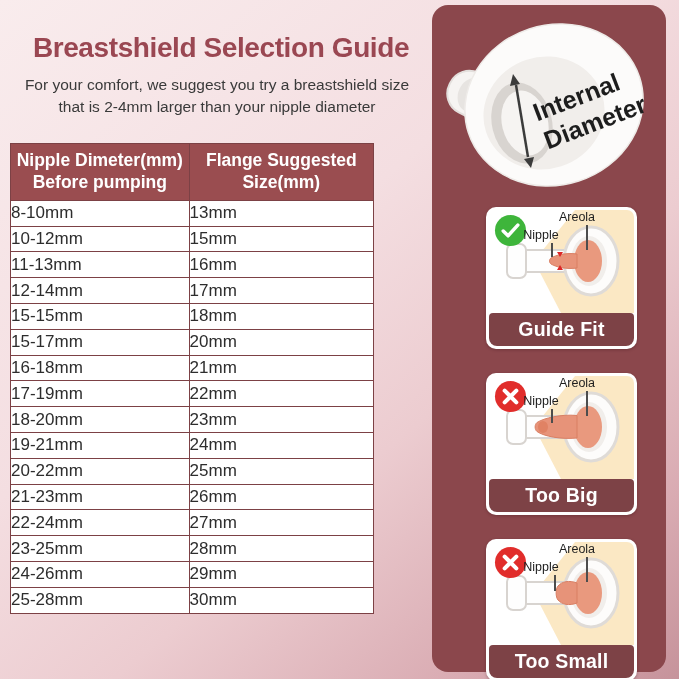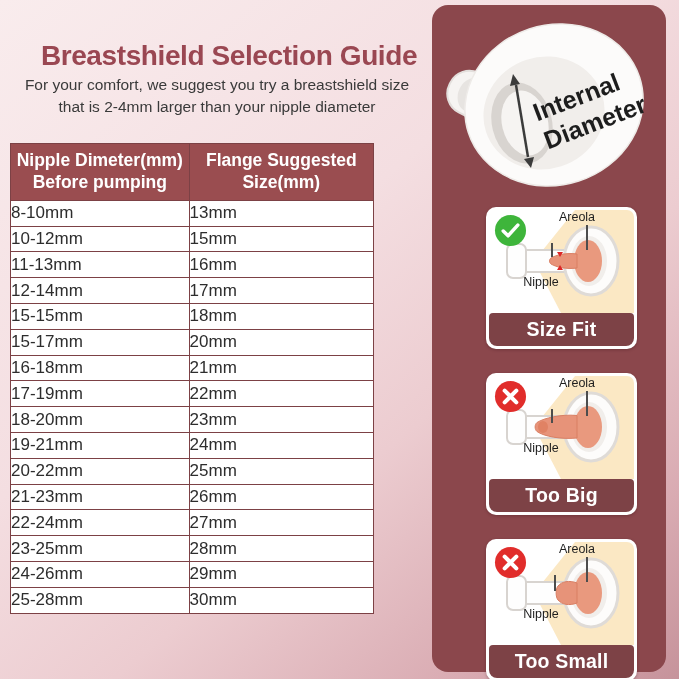--- a/index.html
+++ b/index.html
@@ -3,21 +3,21 @@
 <meta charset="utf-8">
 <style>
   html,body { margin:0; padding:0; }
   body {
     width:679px; height:679px; overflow:hidden; position:relative;
     background: linear-gradient(140deg, #f9eced 0%, #f4dee1 40%, #ecccd0 62%, #d9abb2 85%, #c6939b 100%);
     font-family:"Liberation Sans","DejaVu Sans",sans-serif;
   }
   
   .title {
-    position:absolute; top:28px; left:0; width:434px; margin:12px;
+    position:absolute; top:28px; left:0; width:434px; margin:4px;
     text-align:center; font-size:28px; font-weight:bold; color:#9a4752; letter-spacing:-0.4px;
   }
   .subtitle {
     position:absolute; top:74px; left:7px; width:420px;
     text-align:center; font-size:15.5px; line-height:1.42; color:#3a3a3a;
   }
   .subtitle span { display:block; }
   table.size-table {
     position:absolute; top:143px; left:10px; width:364px;
     border-collapse:collapse; table-layout:fixed;
@@ -52,21 +52,21 @@
     height:33px; background:#7d4246; border-radius:4px 4px 8px 8px;
     display:flex; align-items:center; justify-content:center;
     color:#ffffff; font-weight:bold; font-size:19.5px; letter-spacing:0.2px;
   }
   .status-icon { position:absolute; top:4px; left:5px; width:33px; height:33px; }
   .illus-label {
     position:absolute; font-size:12.5px; color:#1e1e1e; white-space:nowrap;
     transform:translateX(-50%);
   }
   .lbl-areola { top:0; left:88px; }
-  .lbl-nipple { top:18px; left:52px;margin-top:47px; }
+  .lbl-nipple { top:18px; left:52px; }
   .leader { position:absolute; width:1.5px; background:#4d4d4d; }
   .leader-areola { left:97px; top:15px; height:25px; }
   .leader-nipple { left:62px; top:33px; height:14px; }
   .card3 .leader-nipple { left:65px; height:16px; }
 </style>
 </head>
 <body>
 
 <h1 class="title">Breastshield Selection Guide</h1>
 <div class="subtitle">
@@ -203,21 +203,21 @@
         </svg>
         <svg class="status-icon" viewBox="0 0 34 34">
           <circle cx="17" cy="17" r="16" fill="#3eb53b"></circle>
           <path d="M9.5,17.5 L14.5,22.5 L24.5,11.5" fill="none" stroke="#fff" stroke-width="3.6" stroke-linecap="round" stroke-linejoin="round"></path>
         </svg>
         <span class="illus-label lbl-areola">Areola</span>
         <span class="illus-label lbl-nipple">Nipple</span>
         <div class="leader leader-areola"></div>
         <div class="leader leader-nipple"></div>
       </div>
-      <div class="card-bar">Size Fit</div>
+      <div class="card-bar">Guide Fit</div>
     </div>
 
     <div class="card card2">
       <div class="card-illus">
         <svg class="illus-svg" viewBox="0 0 145 103" preserveAspectRatio="none">
           <path d="M86,0 L145,0 L145,103 L72,103 L45,51 Z" fill="#fbe8c4"></path>
           <rect x="34" y="40" width="44" height="22" fill="#fefefe" stroke="#d8d4d0" stroke-width="2"></rect>
           <rect x="18" y="34" width="19" height="34" rx="6" fill="#fefefe" stroke="#d8d4d0" stroke-width="2"></rect>
           <ellipse cx="102" cy="51" rx="27" ry="34" fill="#fdfcfb" stroke="#dfdbd7" stroke-width="3"></ellipse>
           <ellipse cx="100" cy="51" rx="18" ry="25" fill="#f1eeeb"></ellipse>

